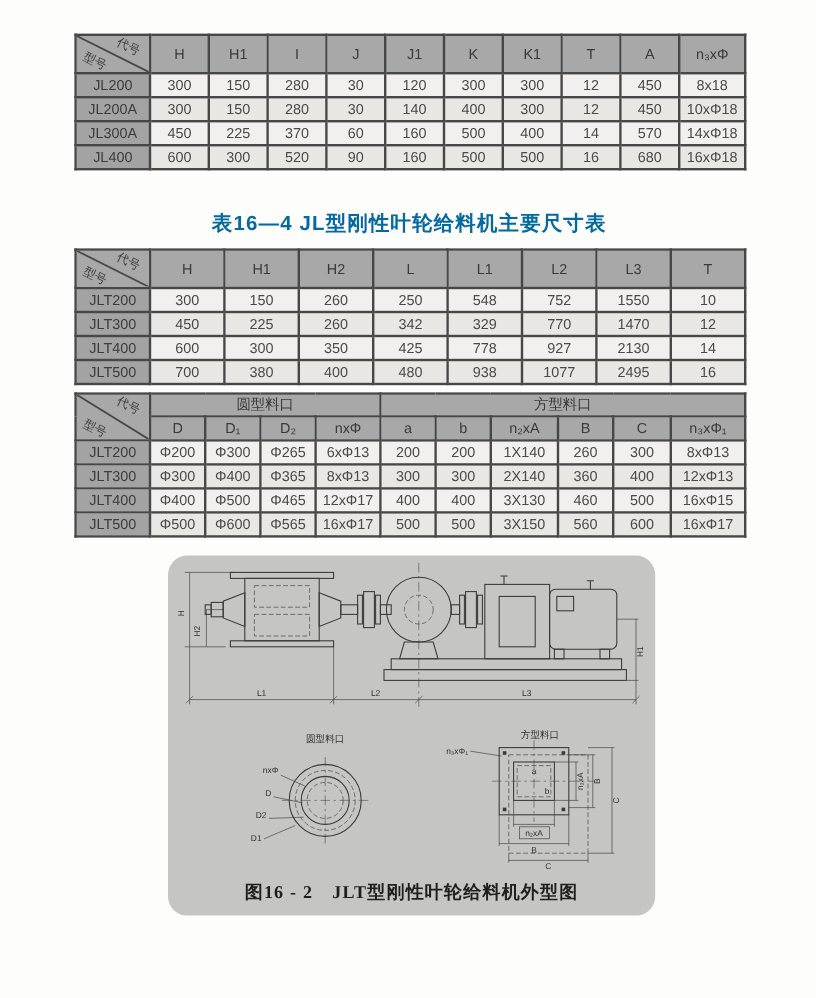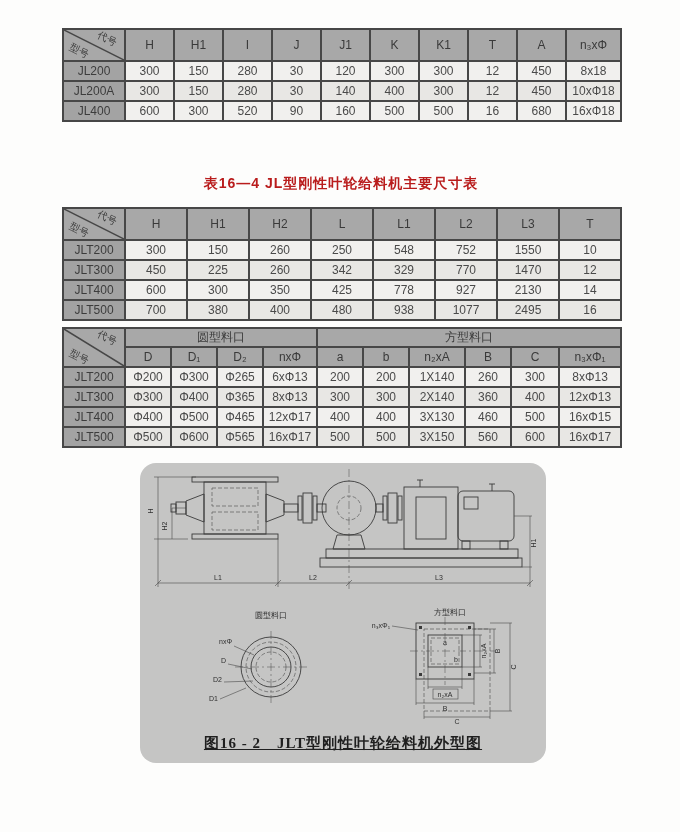--- a/index.html
+++ b/index.html
@@ -15,27 +15,27 @@
   .dim-table tbody tr:nth-child(odd) td:not(.model){background:#f1f0ee;}
   .dim-table tbody tr:nth-child(even) td:not(.model){background:#e8e7e4;}
   .dim-table tbody td.model{background:#a3a3a3;color:#3c3c3c;}
   
   th.corner{position:relative;padding:0;}
   th.corner svg.diag{position:absolute;left:0;top:0;width:100%;height:100%;}
   th.corner .ctop{position:absolute;top:2px;right:7px;font-size:10px;color:#3a3a3a;transform:rotate(26deg);}
   th.corner .cbot{position:absolute;bottom:2px;left:5px;font-size:10px;color:#3a3a3a;transform:rotate(26deg);}
   
   .tbl-title{position:absolute;top:175px;left:62px;width:558px;text-align:center;
-        font-size:14px;font-weight:bold;color:#b91c1c;letter-spacing:1px;}
+        font-size:17px;font-weight:bold;color:#0369a1;letter-spacing:1px;}
   
   .panel{position:absolute;left:140px;top:463px;width:406px;height:300px;background:#c5c5c4;
         border-radius:16px;}
   .panel svg.draw{position:absolute;left:0;top:0;}
   .panel .caption{position:absolute;left:0;bottom:10px;width:100%;text-align:center;
-        font-family:"Liberation Serif", serif;font-weight:bold;font-size:15px;color:#1f1f1f;letter-spacing:1px;text-decoration:underline;}
+        font-family:"Liberation Serif", serif;font-weight:bold;font-size:15px;color:#1f1f1f;letter-spacing:1px;}
   
   .ln{stroke:#3a3a3a;stroke-width:0.9;fill:none;}
   .thin{stroke:#4a4a4a;stroke-width:0.6;fill:none;}
   .dsh{stroke:#4a4a4a;stroke-width:0.6;fill:none;stroke-dasharray:4 2;}
   .cl{stroke:#4a4a4a;stroke-width:0.5;fill:none;stroke-dasharray:8 3 2 3;}
   .fil{fill:#3a3a3a;stroke:none;}
   text.dim{font-family:"Liberation Sans",sans-serif;font-size:7px;fill:#2e2e2e;}
   text.vtitle{font-family:"Liberation Sans",sans-serif;font-size:8px;fill:#2e2e2e;}
 </style>
 </head>
@@ -97,20 +97,33 @@
           <td>300</td>
           <td>150</td>
           <td>280</td>
           <td>30</td>
           <td>140</td>
           <td>400</td>
           <td>300</td>
           <td>12</td>
           <td>450</td>
           <td>10xΦ18</td>
+        </tr>
+      <tr>
+          <td class="model">JL300A</td>
+          <td>450</td>
+          <td>225</td>
+          <td>370</td>
+          <td>60</td>
+          <td>160</td>
+          <td>500</td>
+          <td>400</td>
+          <td>14</td>
+          <td>570</td>
+          <td>14xΦ18</td>
         </tr>
       <tr>
           <td class="model">JL400</td>
           <td>600</td>
           <td>300</td>
           <td>520</td>
           <td>90</td>
           <td>160</td>
           <td>500</td>
           <td>500</td>

